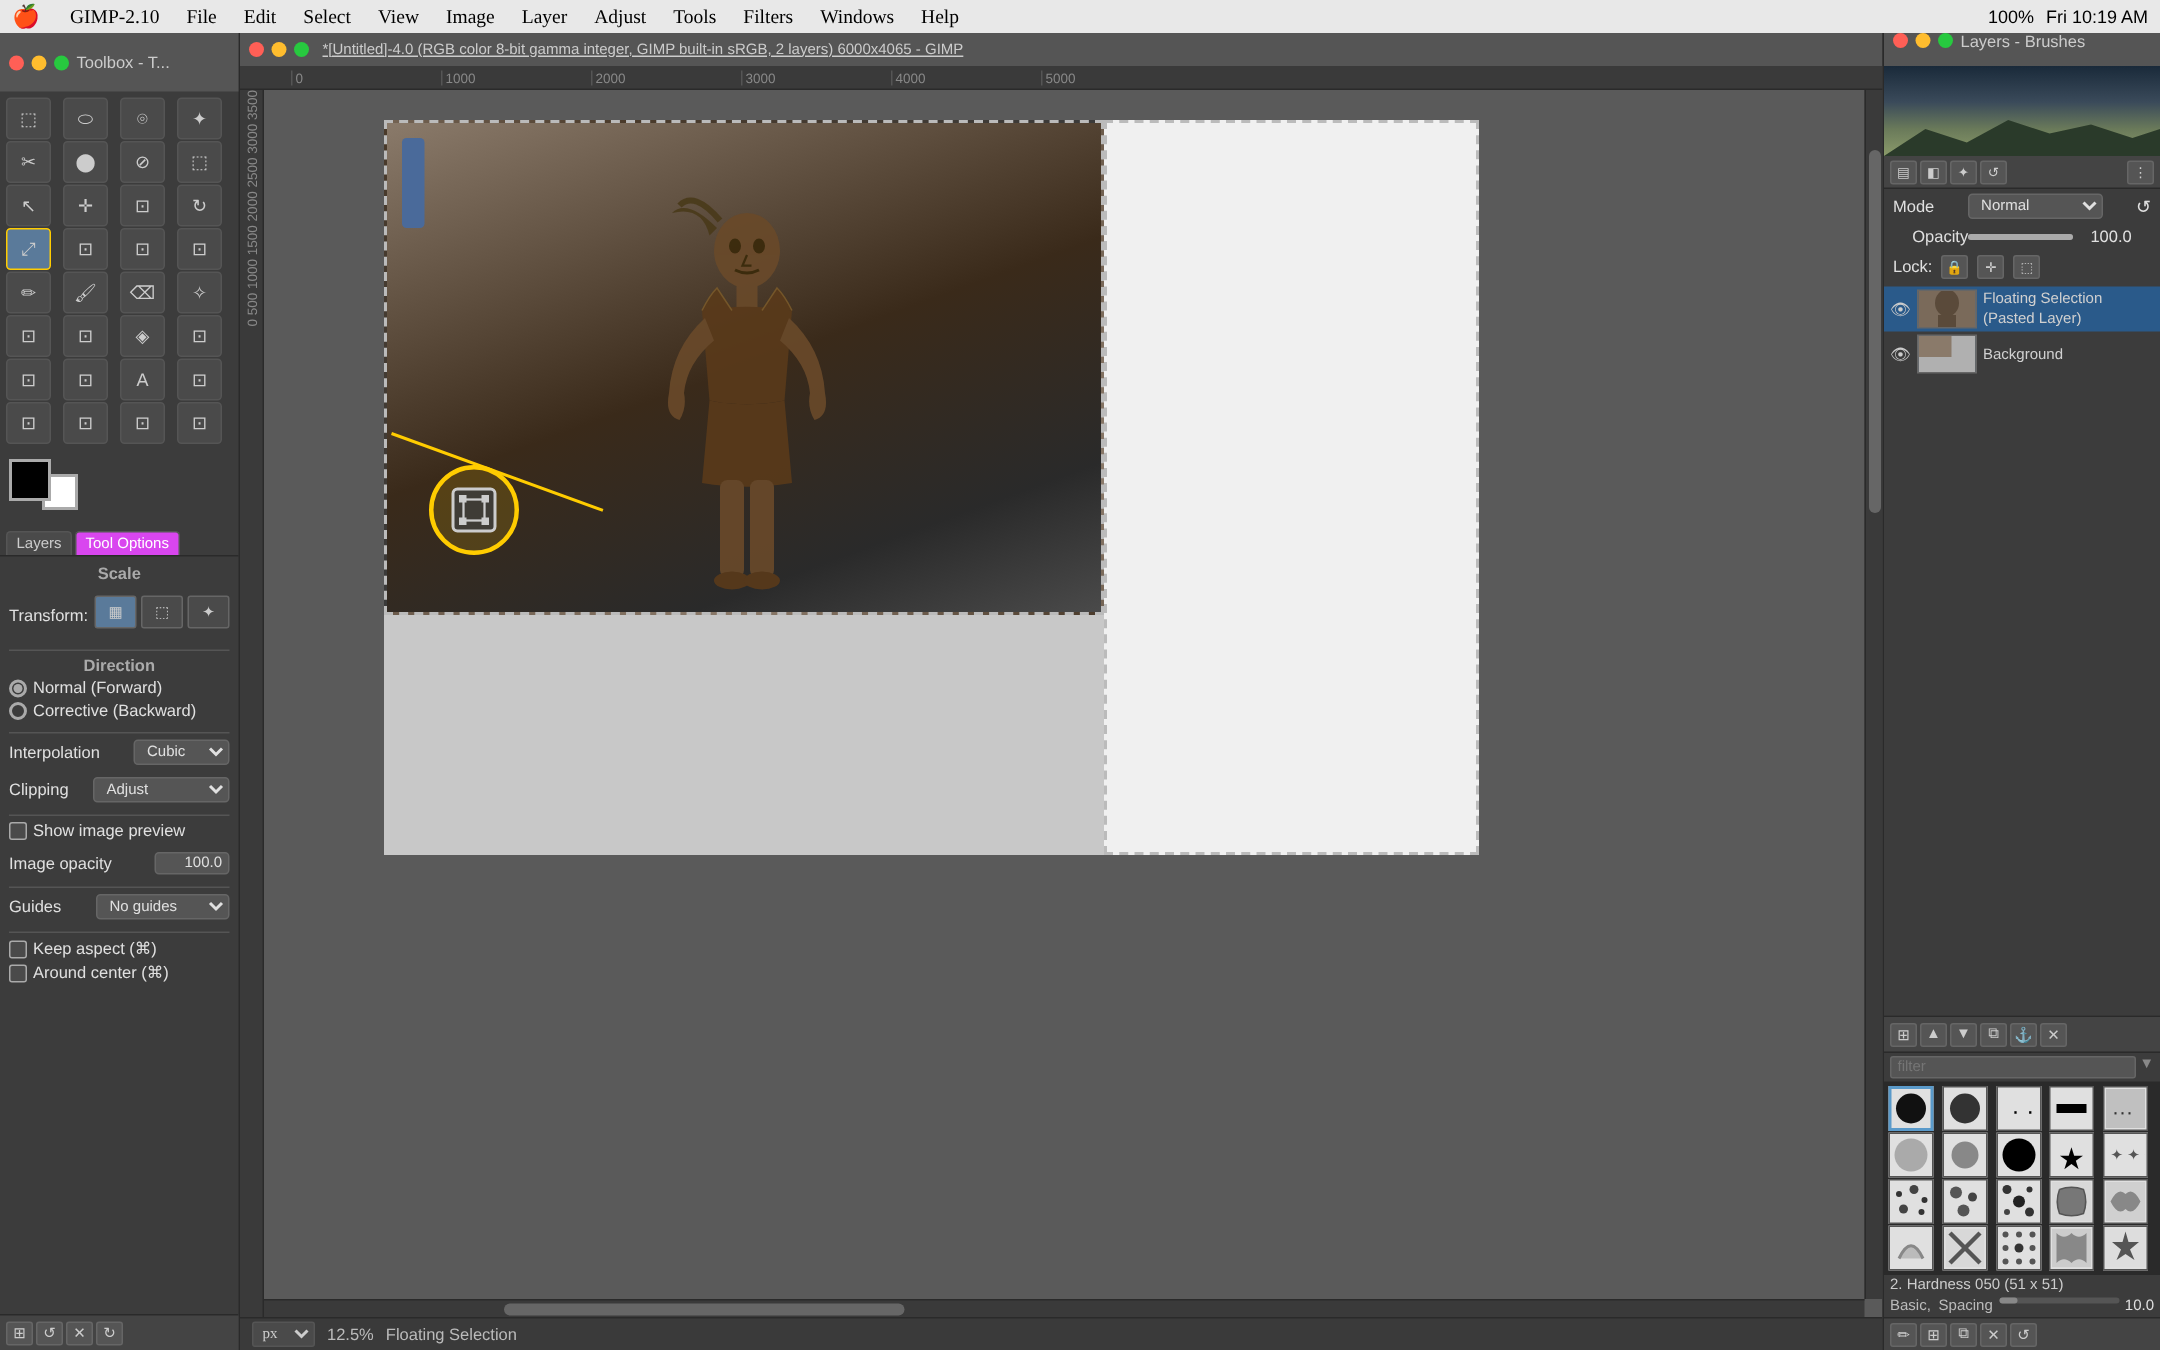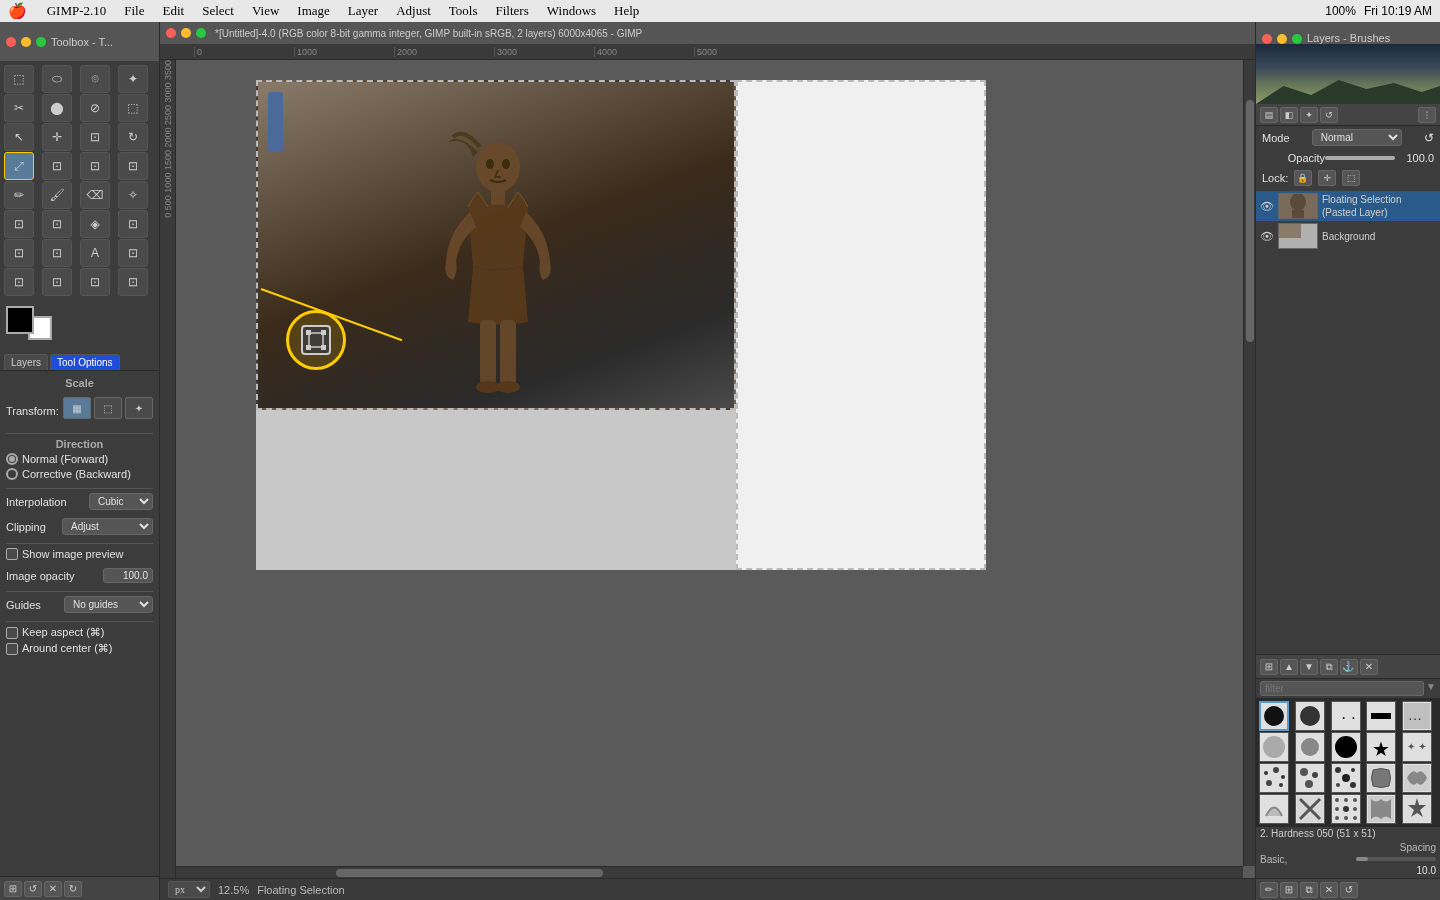--- a/index.html
+++ b/index.html
@@ -151,21 +151,21 @@
     .bottom-tab {
       padding: 2px 6px;
       background: #4a4a4a;
       border: 1px solid #555;
       border-bottom: none;
       border-radius: 3px 3px 0 0;
       cursor: pointer;
       font-size: 10px;
       color: #ccc;
     }
-    .bottom-tab.active { background: #1d4ed8; color: #fff; }
+    .bottom-tab.active { background: #d946ef; color: #fff; }
 
     
     .tool-options {
       flex: 1;
       overflow-y: auto;
       padding: 6px;
     }
     .tool-option-group {
       margin-bottom: 8px;
     }
@@ -414,21 +414,21 @@
       display: flex;
       flex-direction: column;
       flex-shrink: 0;
       border-left: 1px solid #2a2a2a;
     }
 
     .right-titlebar {
       height: 22px;
       background: #555;
       display: flex;
-      align-items: flex-end;
+      align-items: flex-start;
       padding: 0 6px;
       gap: 5px;
       font-size: 11px;
       color: #ccc;
       flex-shrink: 0;
     }
 
     .right-toolbar {
       height: 22px;
       background: #444;
@@ -466,21 +466,21 @@
       color: #e0e0e0;
       border-radius: 3px;
       padding: 1px 4px;
       font-size: 10px;
       width: 90px;
     }
 
     .opacity-row {
       display: flex;
       align-items: center;
-      justify-content: flex-end;
+      justify-content: center;
       padding: 3px 6px;
       font-size: 11px;
       flex-shrink: 0;
     }
     .opacity-slider-container {
       display: flex;
       align-items: center;
       gap: 4px;
     }
     .slider-track {
@@ -920,21 +920,21 @@
       <div class="tb-btn">↻</div>
     </div>
   </div>
 
   <div class="canvas-area">
 
     <div class="canvas-titlebar">
       <span class="traffic-light tl-red"></span>
       <span class="traffic-light tl-yellow"></span>
       <span class="traffic-light tl-green"></span>
-      <span style="font-size:10px; color:#ccc; margin-left: 4px;">*[Untitled]-4.0 (RGB color 8-bit gamma integer, GIMP built-in sRGB, 2 layers) 6000x4065 - GIMP</span>
+      <span style="font-size:10px; color:#ccc; margin-left: 4px; text-decoration: underline;">*[Untitled]-4.0 (RGB color 8-bit gamma integer, GIMP built-in sRGB, 2 layers) 6000x4065 - GIMP</span>
     </div>
 
     <div class="canvas-ruler-h">
       <div style="width:14px; flex-shrink:0;"></div>
       <div class="ruler-marks-h">
         <div class="ruler-mark">0</div>
         <div class="ruler-mark">1000</div>
         <div class="ruler-mark">2000</div>
         <div class="ruler-mark">3000</div>
         <div class="ruler-mark">4000</div>
@@ -1275,21 +1275,21 @@
           </svg>
         </div>
       </div>
 
       <div class="brushes-name-row">
         <span style="font-size:10px; color:#ccc;">2. Hardness 050 (51 x 51)</span>
       </div>
 
       <div class="brushes-spacing-row">
         <span style="font-size:10px; color:#bbb;">Basic,</span>
-        <div style="display:flex; align-items:flex-end; gap:4px;flex-direction:column;">
+        <div style="display:flex; align-items:flex-start; gap:4px;">
           <span style="font-size:10px; color:#bbb;">Spacing</span>
           <div class="spacing-slider">
             <div class="spacing-fill"></div>
           </div>
           <span style="font-size:10px; color:#e0e0e0;">10.0</span>
         </div>
       </div>
 
       <div class="brushes-bottom">
         <div class="lb-btn">✏</div>

